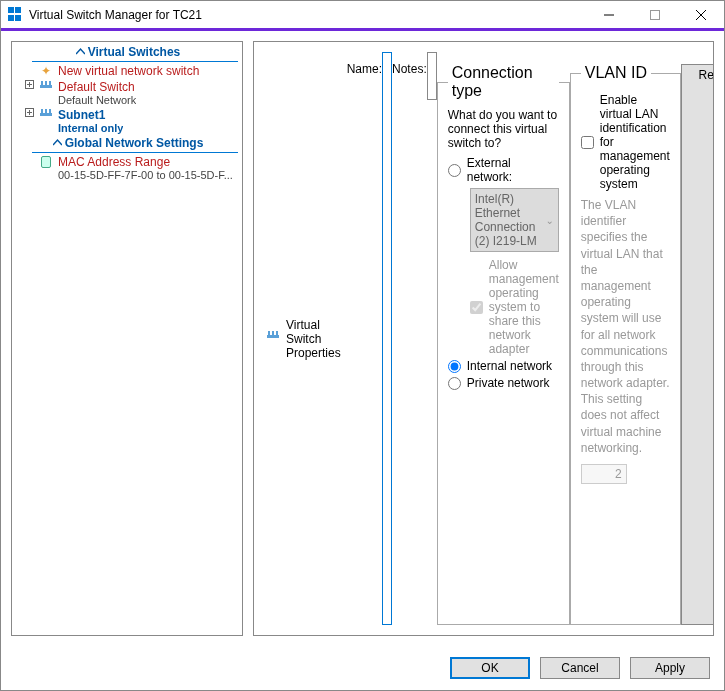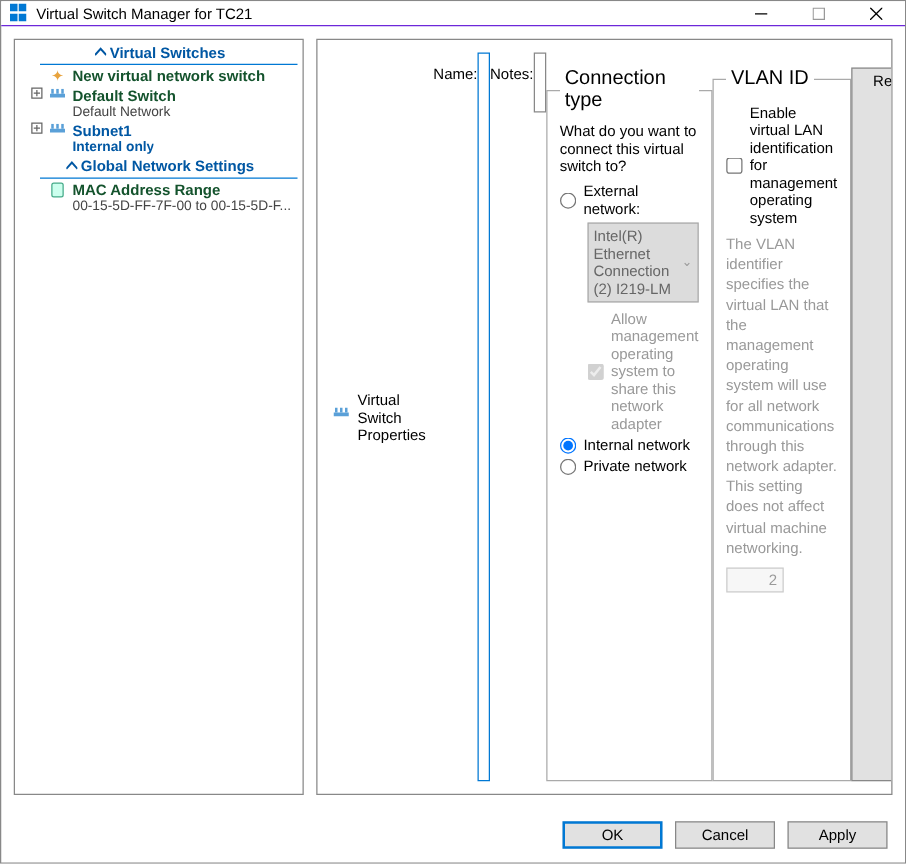--- a/index.html
+++ b/index.html
@@ -1,37 +1,37 @@
 <!DOCTYPE html>
 <html><head>
   <meta charset="utf-8">
   <style>
     * { box-sizing: border-box; margin: 0; padding: 0; font-family: "Segoe UI", Tahoma, sans-serif; font-size: 12px; }
     body { background: #fff; width: 725px; height: 691px; overflow: hidden; }
 
     .window { width: 725px; height: 691px; border: 1px solid #888; display: flex; flex-direction: column; background: #fff; }
 
-    .titlebar { height: 20px; display: flex; align-items: center; padding: 0 0 0 6px; border-bottom: 1px solid #6d28d9; background: #fff; }
+    .titlebar { height: 30px; display: flex; align-items: center; padding: 0 0 0 6px; border-bottom: 3px solid #6d28d9; background: #fff; }
     .titlebar .app-icon { width: 16px; height: 16px; margin-right: 6px; display: flex; flex-wrap: wrap; }
     .titlebar .app-icon span { width: 6px; height: 6px; background: #0078d4; margin: 0.5px; }
     .titlebar .title { flex: 1; font-size: 12px; color: #000; }
     .titlebar .winbtns { display: flex; height: 100%; }
     .titlebar .winbtn { width: 46px; display: flex; align-items: center; justify-content: center; cursor: default; }
     .titlebar .winbtn svg { width: 10px; height: 10px; }
 
     .body { flex: 1; display: flex; padding: 10px; gap: 10px; overflow: hidden; }
 
     .tree-panel { width: 232px; border: 1px solid #888; background: #fff; padding: 2px 0; overflow: hidden; }
     .tree-header { display: flex; align-items: center; padding: 1px 4px; font-weight: bold; color: #0057a3; justify-content: center; }
     .tree-header .twisty { width: 14px; text-align: center; color: #0057a3; }
     .tree-hr { height: 1px; background: #0078d4; margin: 1px 4px 1px 20px; }
     .tree-item { display: flex; align-items: flex-start; padding: 1px 4px; }
     .tree-item .indent1 { width: 22px; display:flex; justify-content:flex-end; padding-right:4px; }
     .tree-item .icon { width: 16px; height: 14px; display: flex; align-items: center; justify-content: center; margin-right: 4px; flex-shrink: 0; }
-    .tree-item .label { color: #14532d; font-weight: bold; }
+    .tree-item .label { color: #b91c1c; }
     .tree-item .sub { color: #444; font-size: 11px; white-space: nowrap; overflow: hidden; text-overflow: ellipsis; }
     .tree-item .col { display:flex; flex-direction:column; overflow:hidden; }
     .tree-item.selected .label { color: #0057a3; font-weight: bold; }
     .tree-item.selected .sub { color: #0057a3; font-weight: bold; }
 
     .right-panel { flex: 1; border: 1px solid #888; padding: 10px 12px; overflow: hidden; display: flex; }
 
     .section-title-row { display: flex; align-items: center; gap: 6px; }
     .section-title-row .line { flex: 1; height: 1px; background: #888; }
     .section-title { font-size: 12px; color: #000; }

